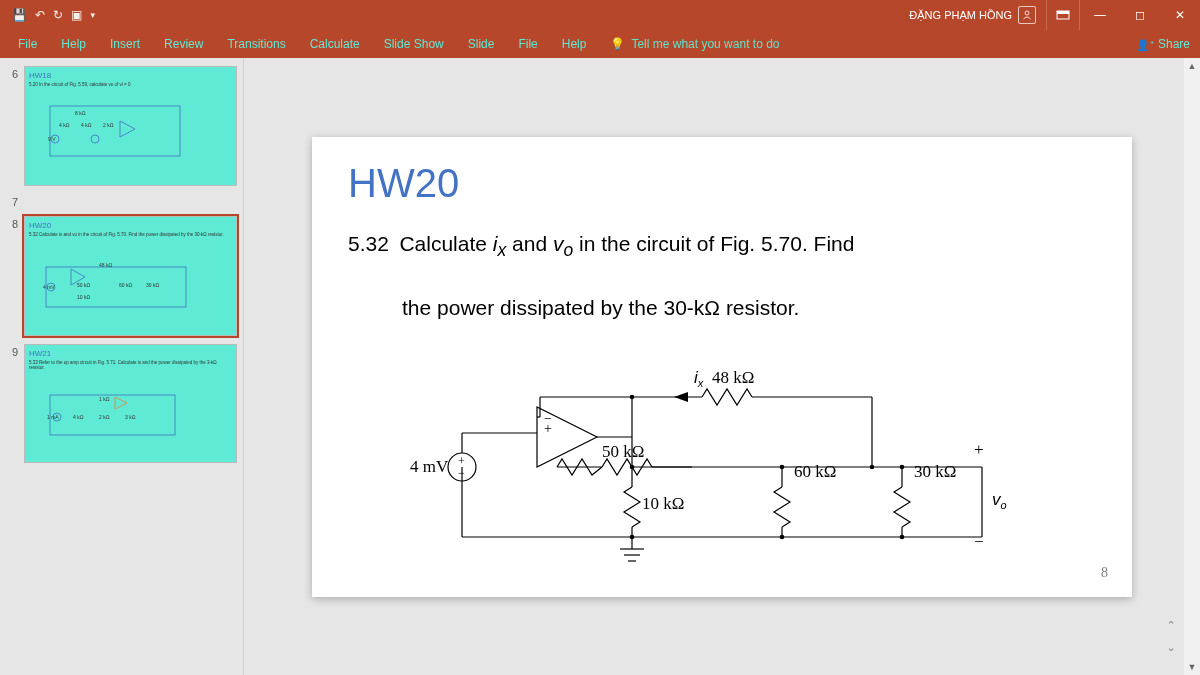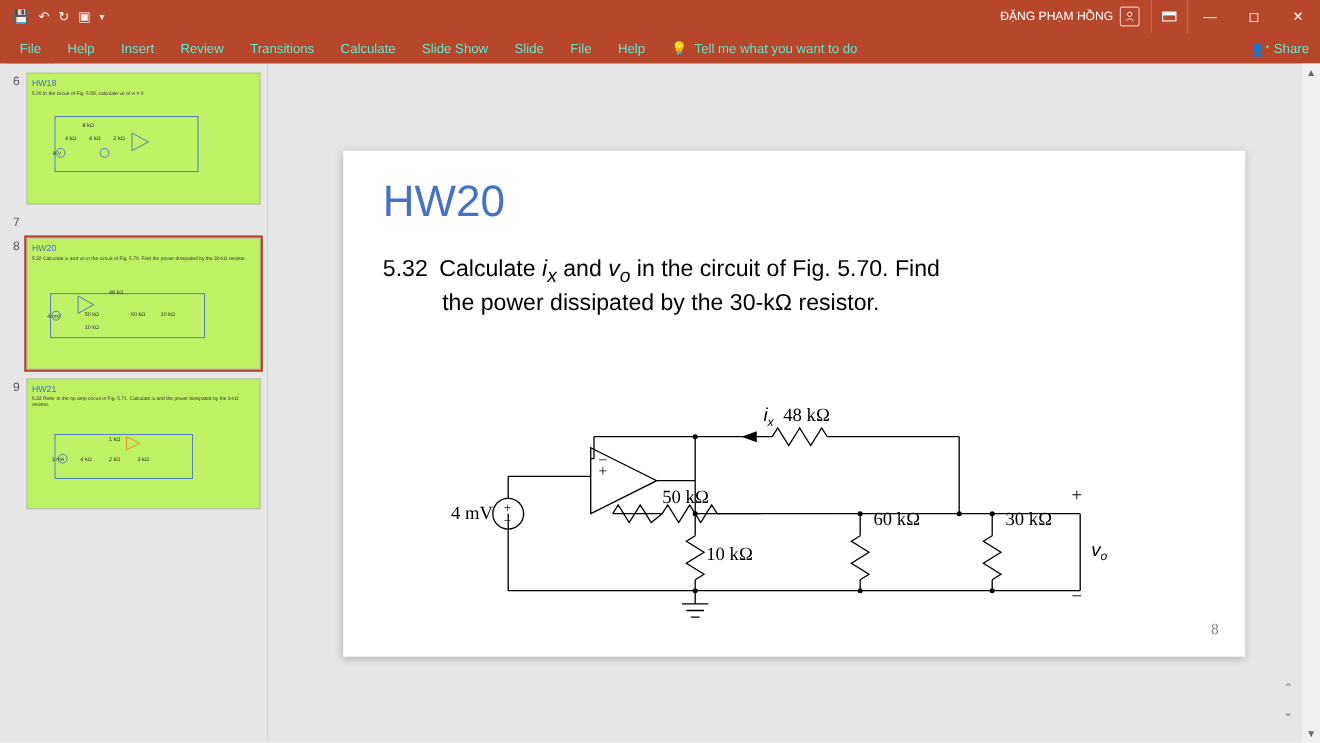--- a/index.html
+++ b/index.html
@@ -20,32 +20,32 @@
 .ribbon-tabs .tab.file { background: #b7472a; }
 .ribbon-tabs .tell { display: flex; align-items: center; gap: 6px; opacity: 0.95; }
 .ribbon-tabs .share { position: absolute; right: 10px; display: flex; align-items: center; gap: 4px; }
 
 .workspace { position: absolute; top: 58px; bottom: 0; left: 0; right: 0; display: flex; background: #e6e6e6; }
 
 .thumb-panel { width: 244px; background: #e6e6e6; border-right: 1px solid #d0d0d0; overflow-y: hidden; position: relative; }
 .thumb-scroll { position: absolute; inset: 0; overflow-y: auto; padding: 4px 0 4px 0; }
 .thumb-row { display: flex; padding: 4px 6px 4px 2px; gap: 6px; }
 .thumb-num { width: 16px; text-align: right; font-size: 11px; color: #555; padding-top: 2px; }
-.thumb { flex: 1; aspect-ratio: 16/9; background: #bef264; border: 1px solid #bbb; position: relative; font-size: 5px; color: #3b5998; padding: 4px; }
+.thumb { flex: 1; aspect-ratio: 16/9; background: #5eead4; border: 1px solid #bbb; position: relative; font-size: 5px; color: #3b5998; padding: 4px; }
 .thumb.selected { outline: 2px solid #b7472a; outline-offset: 0; }
 .thumb .t-title { font-size: 8px; color: #4472c4; margin-bottom: 2px; }
 .thumb .t-body { font-size: 4.5px; color: #333; line-height: 1.2; }
 .thumb svg { position: absolute; }
 
 .slide-area { flex: 1; display: flex; align-items: center; justify-content: center; position: relative; background: #e6e6e6; }
 .slide { width: 820px; height: 460px; background: #fff; box-shadow: 0 2px 8px rgba(0,0,0,0.25); position: relative; padding: 24px 36px; }
 .slide h1 { color: #4472c4; font-size: 40px; font-weight: 400; margin-bottom: 24px; }
 .slide .problem { font-family: "Times New Roman", serif; font-size: 21px; color: #000; line-height: 1.35; }
 .slide .problem .pnum { font-weight: normal; }
-.slide .problem .indent { padding-left: 54px; display: block; }
+.slide .problem .indent { padding-left: 54px; display: block; margin-top: 32px; }
 
 .circuit { position: absolute; left: 90px; top: 200px; }
 .circuit text { font-family: "Times New Roman", serif; }
 
 .slide-counter { position: absolute; right: 24px; bottom: 16px; font-size: 14px; color: #7f7f7f; font-family: "Times New Roman", serif; }
 
 .edge-controls { position:absolute; right:4px; top:50%; transform:translateY(-50%); display:flex; flex-direction:column; gap:8px; }
 .edge-controls div { width:14px; height:14px; color:#888; font-size:11px; text-align:center; }
 
 .vscroll { position:absolute; right:0; top:0; bottom:0; width:16px; background:#f0f0f0; }

